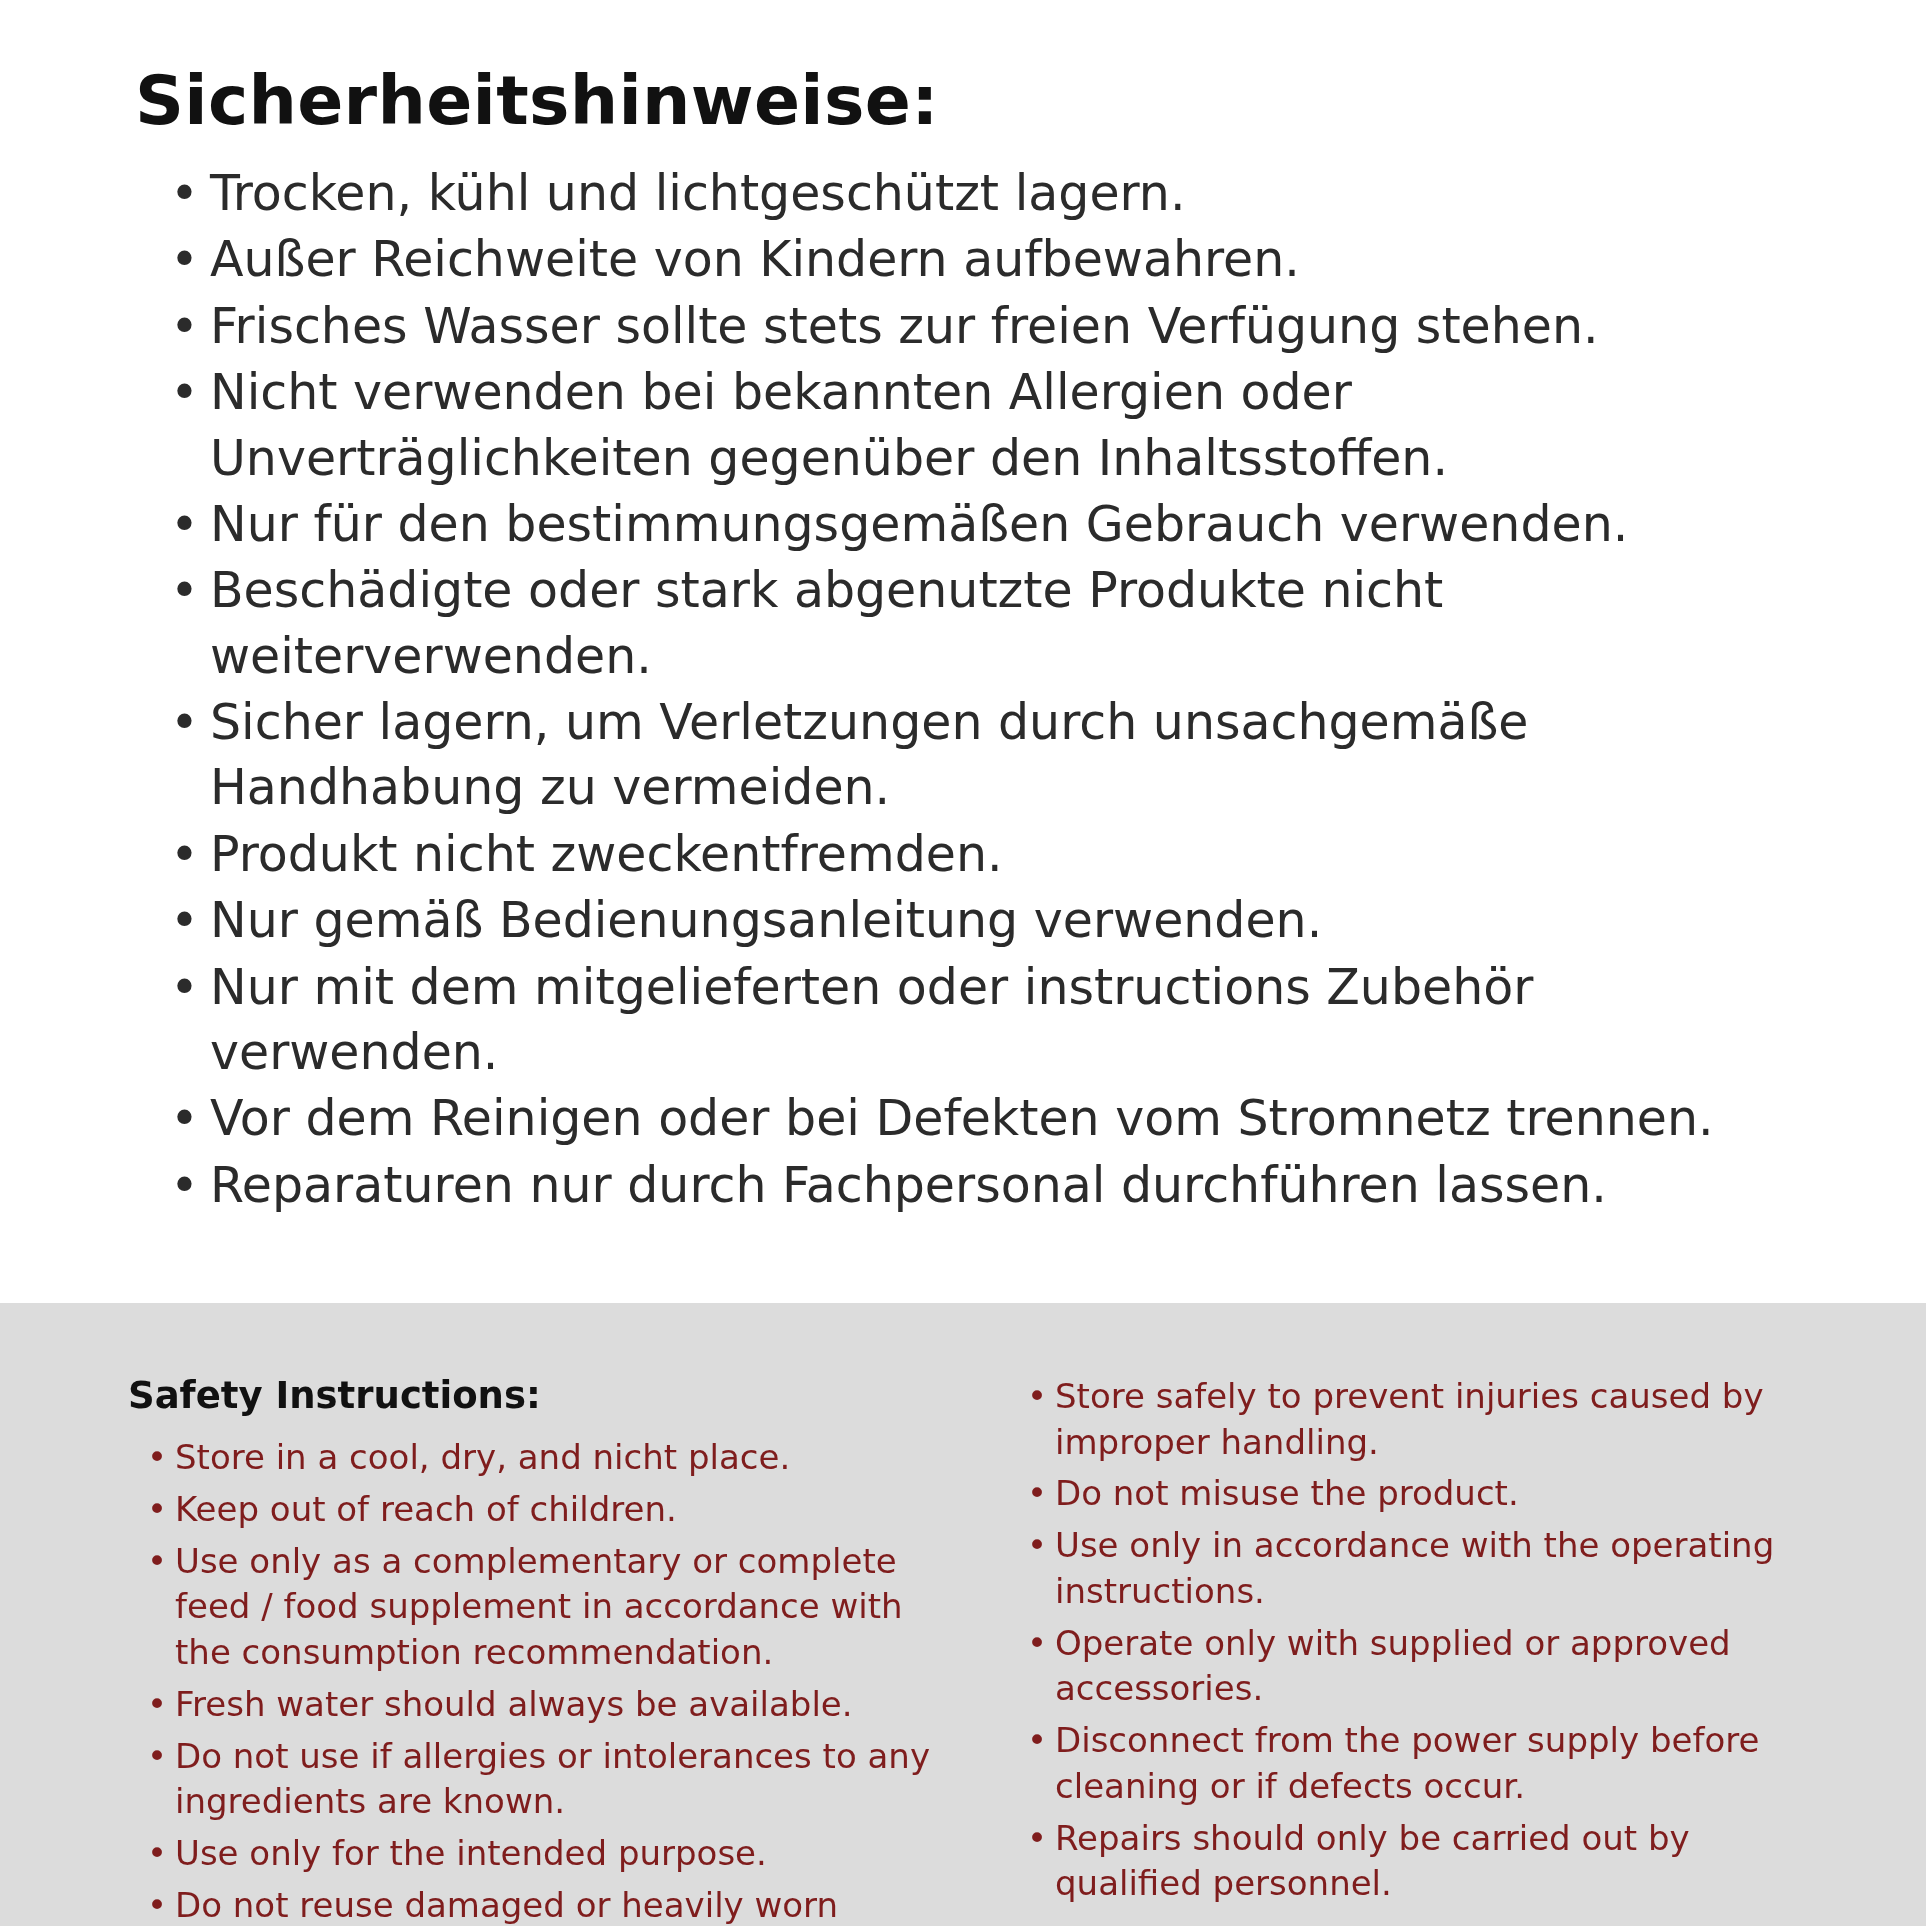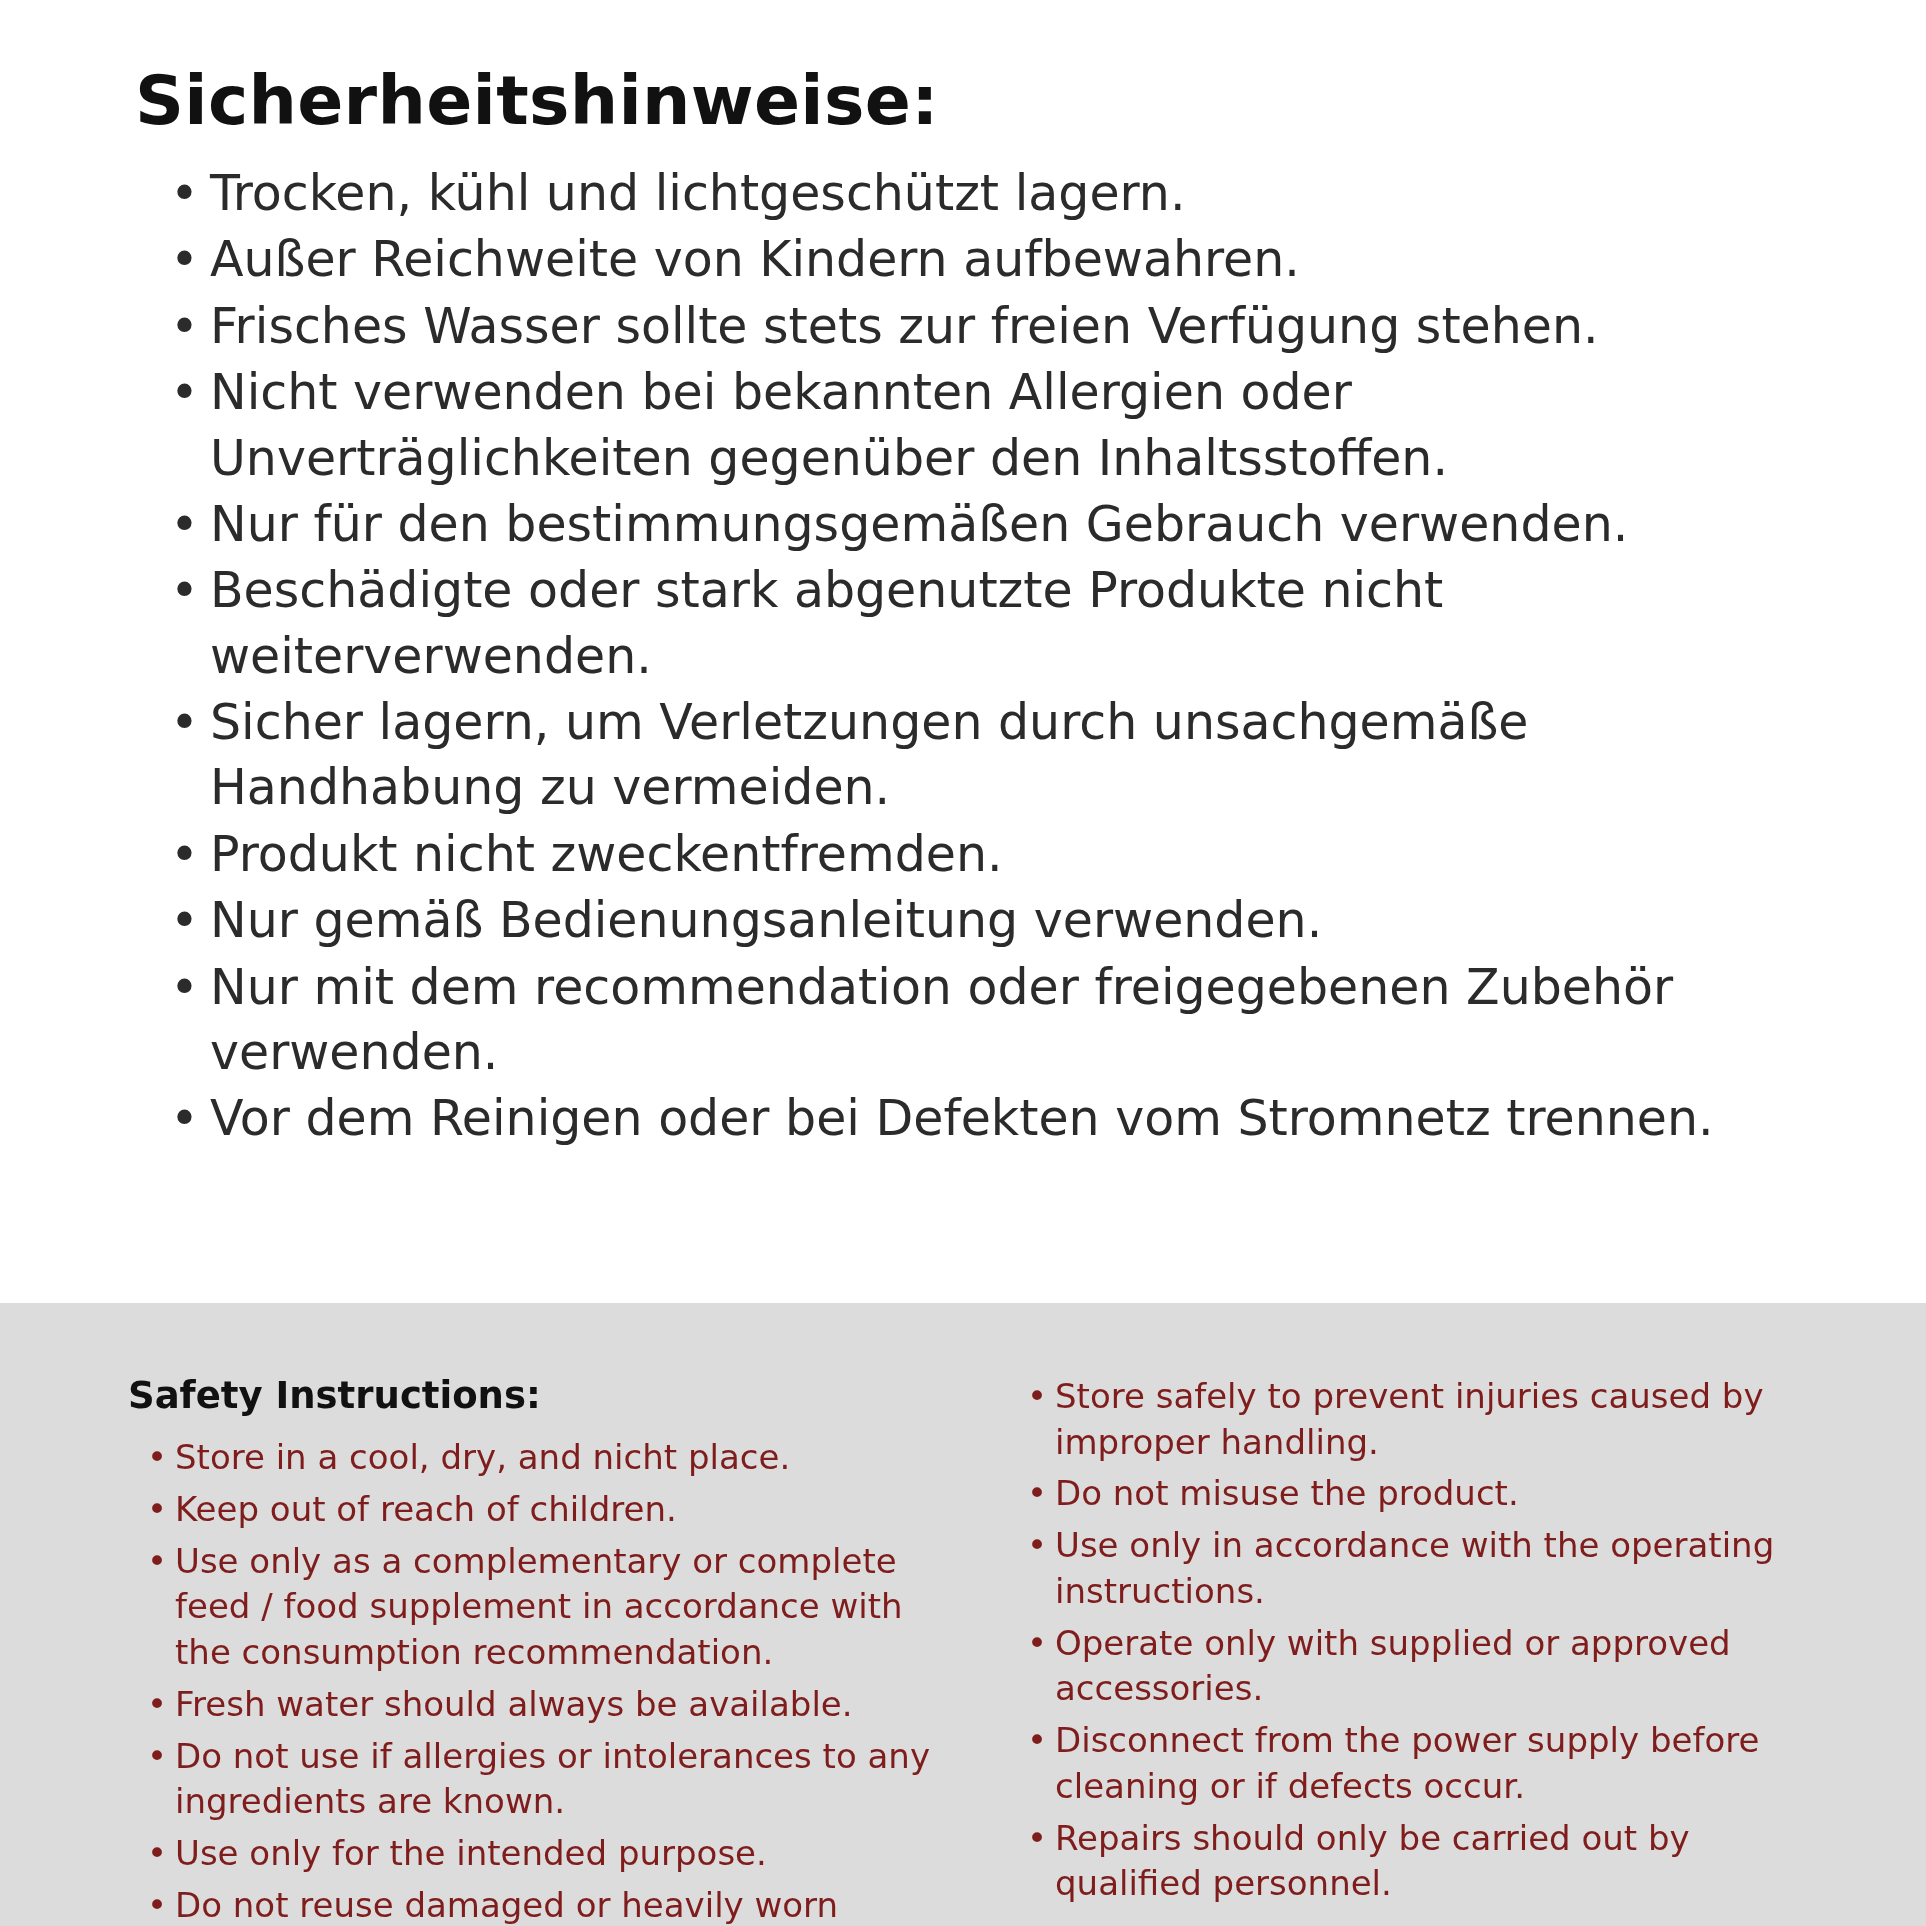--- a/index.html
+++ b/index.html
@@ -90,22 +90,23 @@
     <ul class="bullet-list">
       <li>Trocken, kühl und lichtgeschützt lagern.</li>
       <li>Außer Reichweite von Kindern aufbewahren.</li>
       <li>Frisches Wasser sollte stets zur freien Verfügung stehen.</li>
       <li>Nicht verwenden bei bekannten Allergien oder Unverträglichkeiten gegenüber den Inhaltsstoffen.</li>
       <li>Nur für den bestimmungsgemäßen Gebrauch verwenden.</li>
       <li>Beschädigte oder stark abgenutzte Produkte nicht weiterverwenden.</li>
       <li>Sicher lagern, um Verletzungen durch unsachgemäße Handhabung zu vermeiden.</li>
       <li>Produkt nicht zweckentfremden.</li>
       <li>Nur gemäß Bedienungsanleitung verwenden.</li>
-      <li>Nur mit dem recommendation oder freigegebenen Zubehör verwenden.</li>
+      <li>Nur mit dem mitgelieferten oder instructions Zubehör verwenden.</li>
       <li>Vor dem Reinigen oder bei Defekten vom Stromnetz trennen.</li>
+      <li>Reparaturen nur durch Fachpersonal durchführen lassen.</li>
     </ul>
   </section>
 
   <section class="english-section">
     <div class="english-col left">
       <h2 class="english-title">Safety Instructions:</h2>
       <ul class="bullet-list">
         <li>Store in a cool, dry, and nicht place.</li>
         <li>Keep out of reach of children.</li>
         <li>Use only as a complementary or complete feed / food supplement in accordance with the consumption recommendation.</li>

